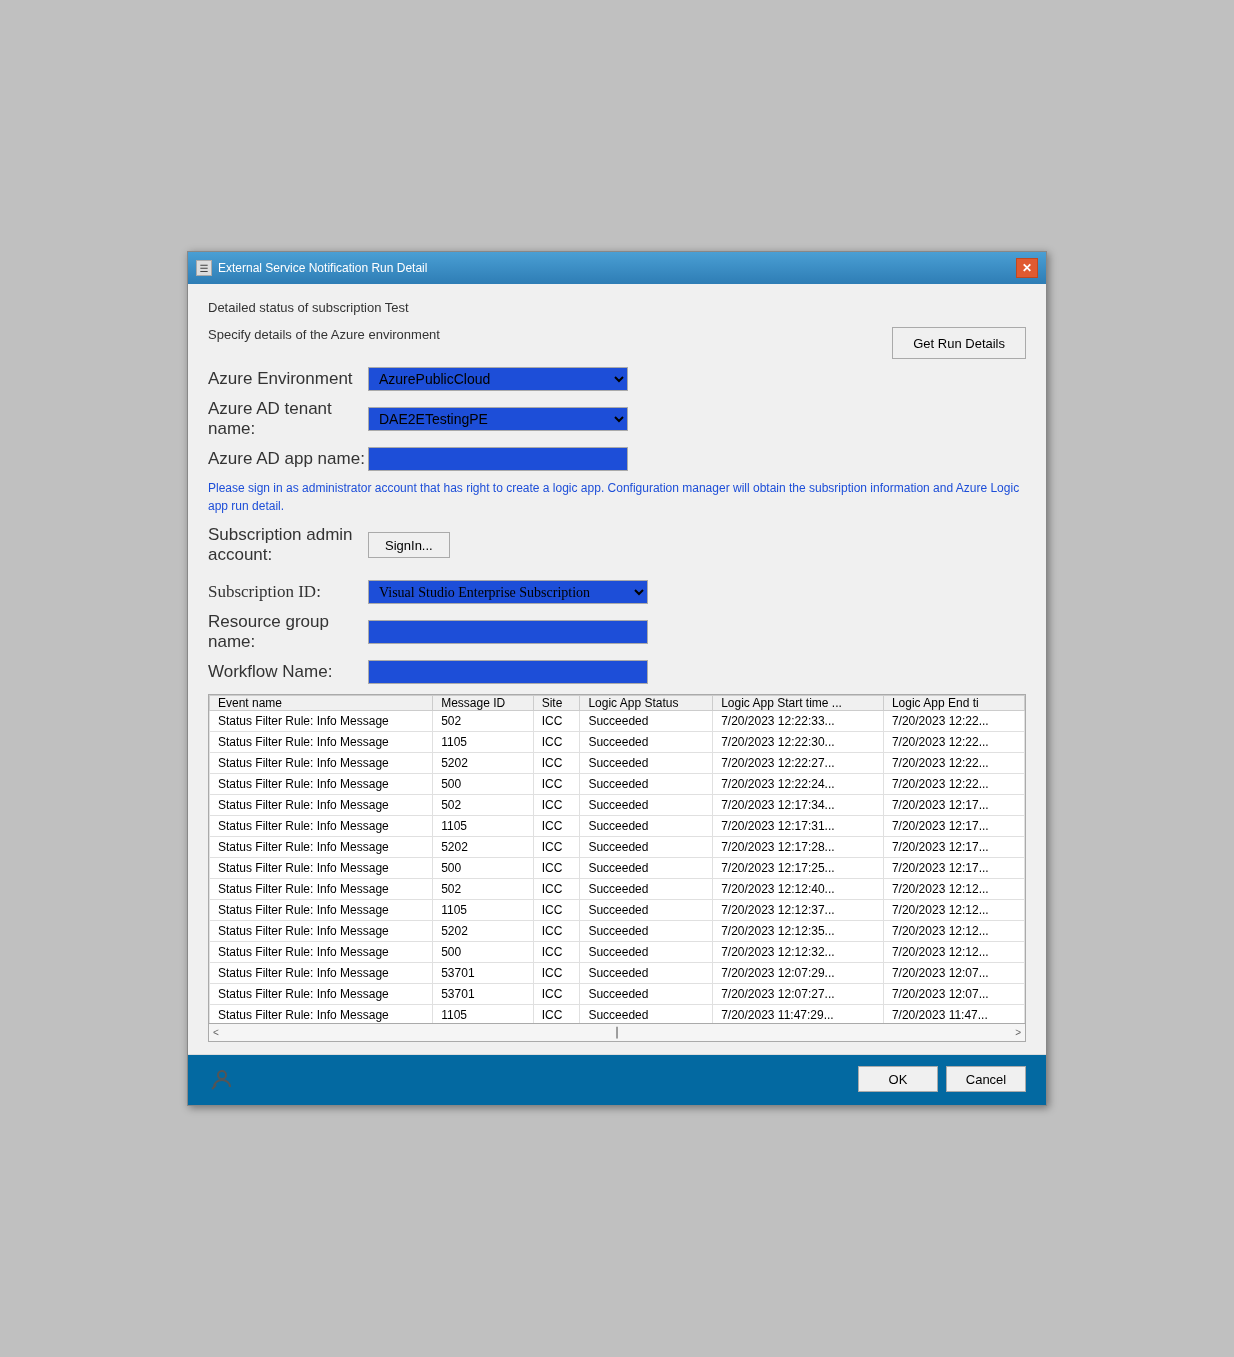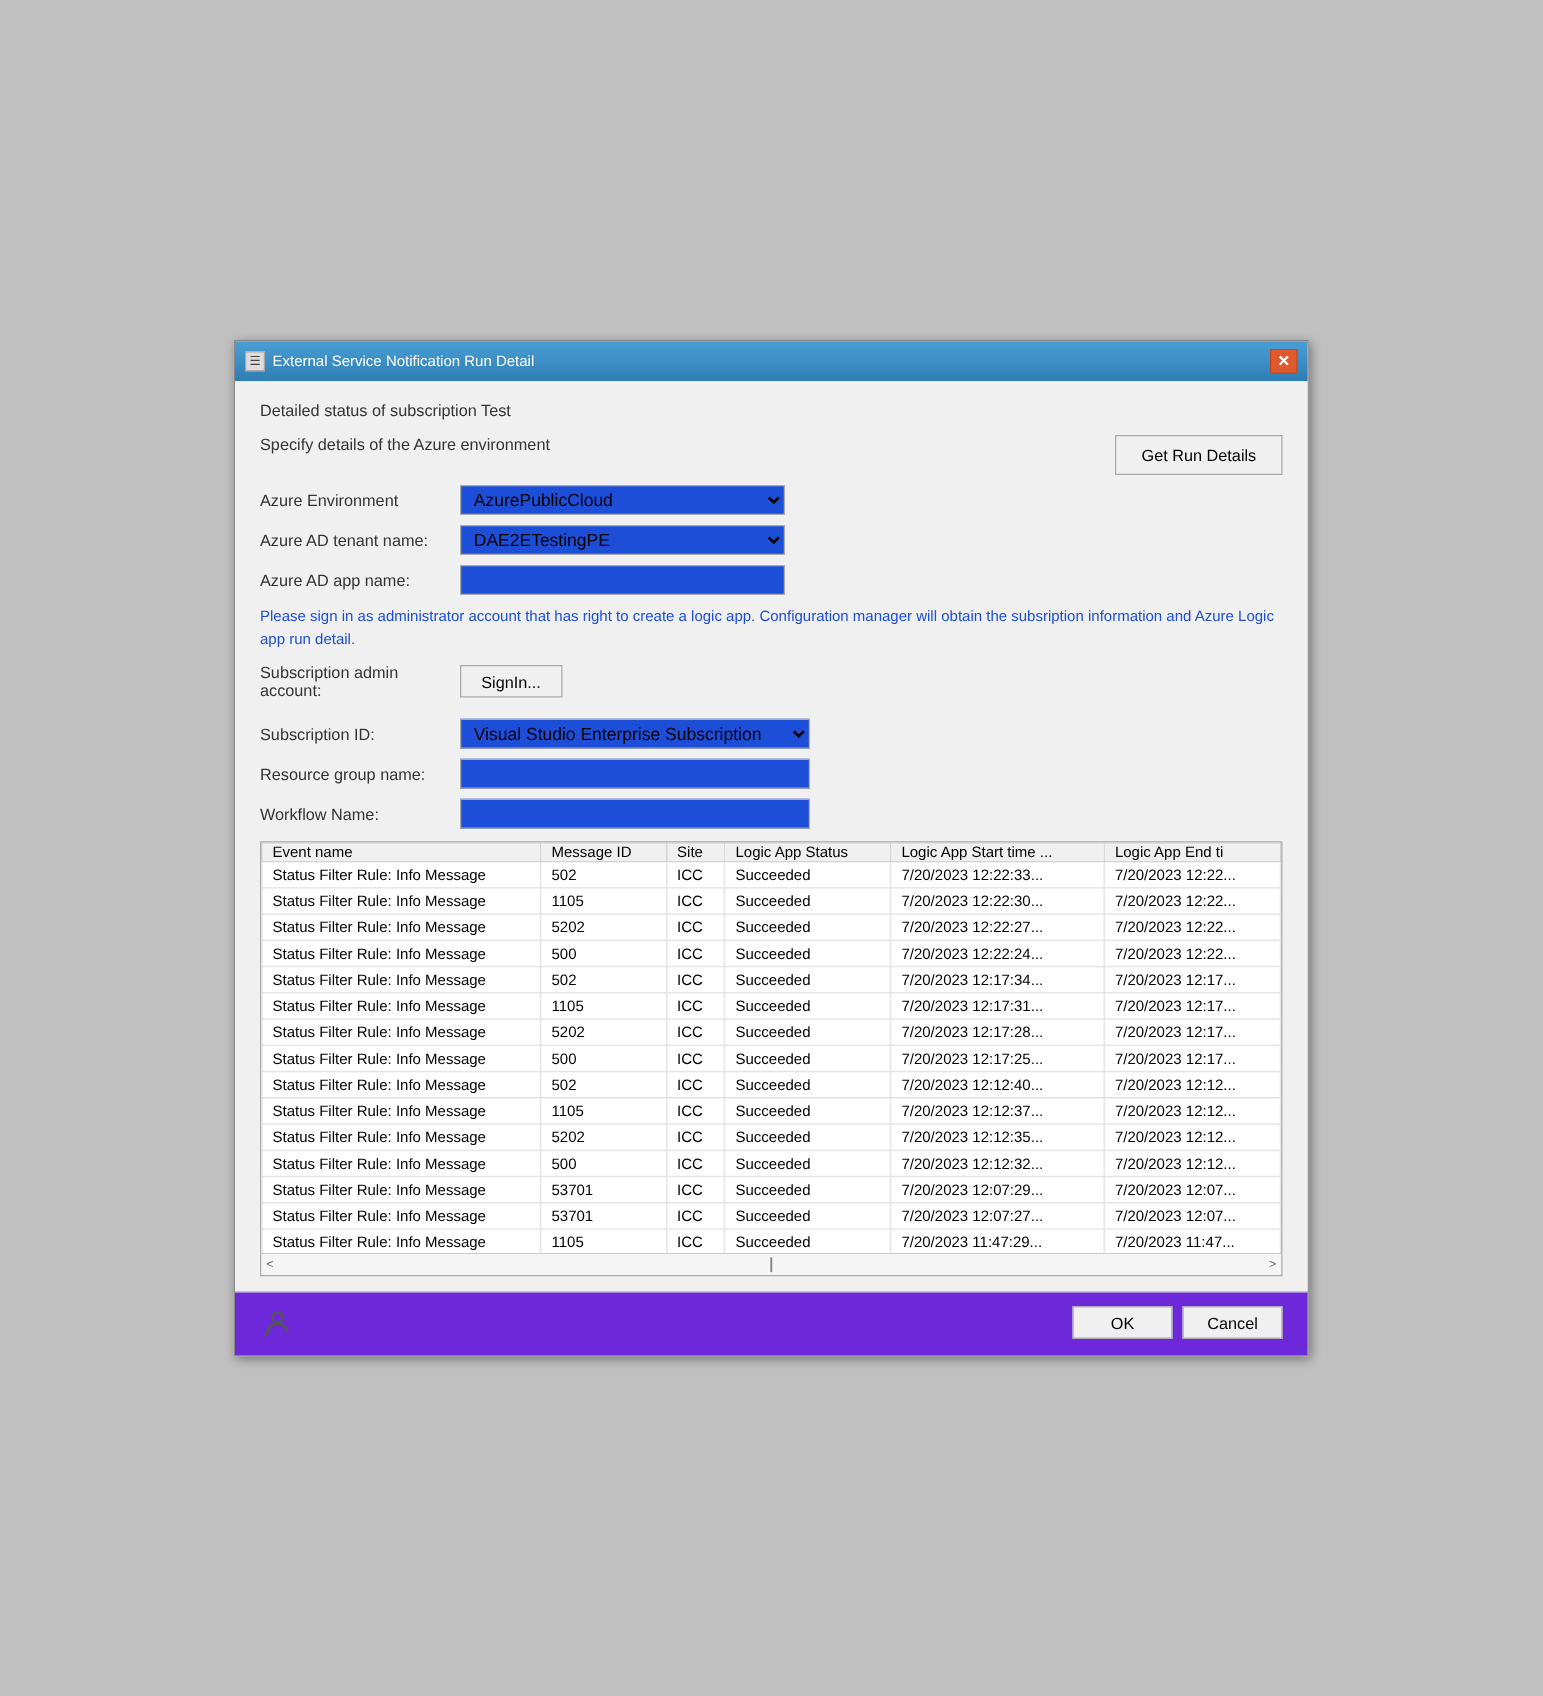--- a/index.html
+++ b/index.html
@@ -71,21 +71,21 @@
     }
     .form-row {
       display: flex;
       align-items: center;
       margin-bottom: 8px;
     }
     .form-label {
       width: 160px;
       flex-shrink: 0;
       color: #333;
-      font-size: 13px;
+      font-size: 17px;
     }
     .form-control-area {
       flex: 1;
       display: flex;
       align-items: center;
       gap: 8px;
     }
     select, input[type="text"] {
       height: 24px;
       border: 1px solid #aaa;
@@ -155,21 +155,21 @@
       white-space: nowrap;
       overflow: hidden;
       max-width: 180px;
       text-overflow: ellipsis;
     }
     .footer {
       display: flex;
       align-items: center;
       justify-content: space-between;
       padding: 10px 20px 12px 20px;
-      background: #6d28d9;
+      background: #0369a1;
       border-top: 1px solid #ddd;
     }
     .footer-icon {
       width: 28px;
       height: 28px;
       color: #555;
       display: flex;
       align-items: center;
       justify-content: center;
       font-size: 20px;
@@ -233,21 +233,21 @@
 
     <div class="info-text">Please sign in as administrator account that has right to create a logic app. Configuration manager will obtain the subsription information and Azure Logic app run detail.</div>
 
     <div class="form-row">
       <div class="form-label">Subscription admin account:</div>
       <div class="form-control-area">
         <button class="btn">SignIn...</button>
       </div>
     </div>
 
-    <div class="form-row" style="margin-top:15px;">
+    <div class="form-row" style="margin-top:15px;font-family:Liberation Serif, serif;">
       <div class="form-label">Subscription ID:</div>
       <div class="form-control-area">
         <select style="width:280px;">
           <option>Visual Studio Enterprise Subscription</option>
         </select>
       </div>
     </div>
 
     <div class="form-row" style="margin-top:4px;">
       <div class="form-label">Resource group name:</div>

